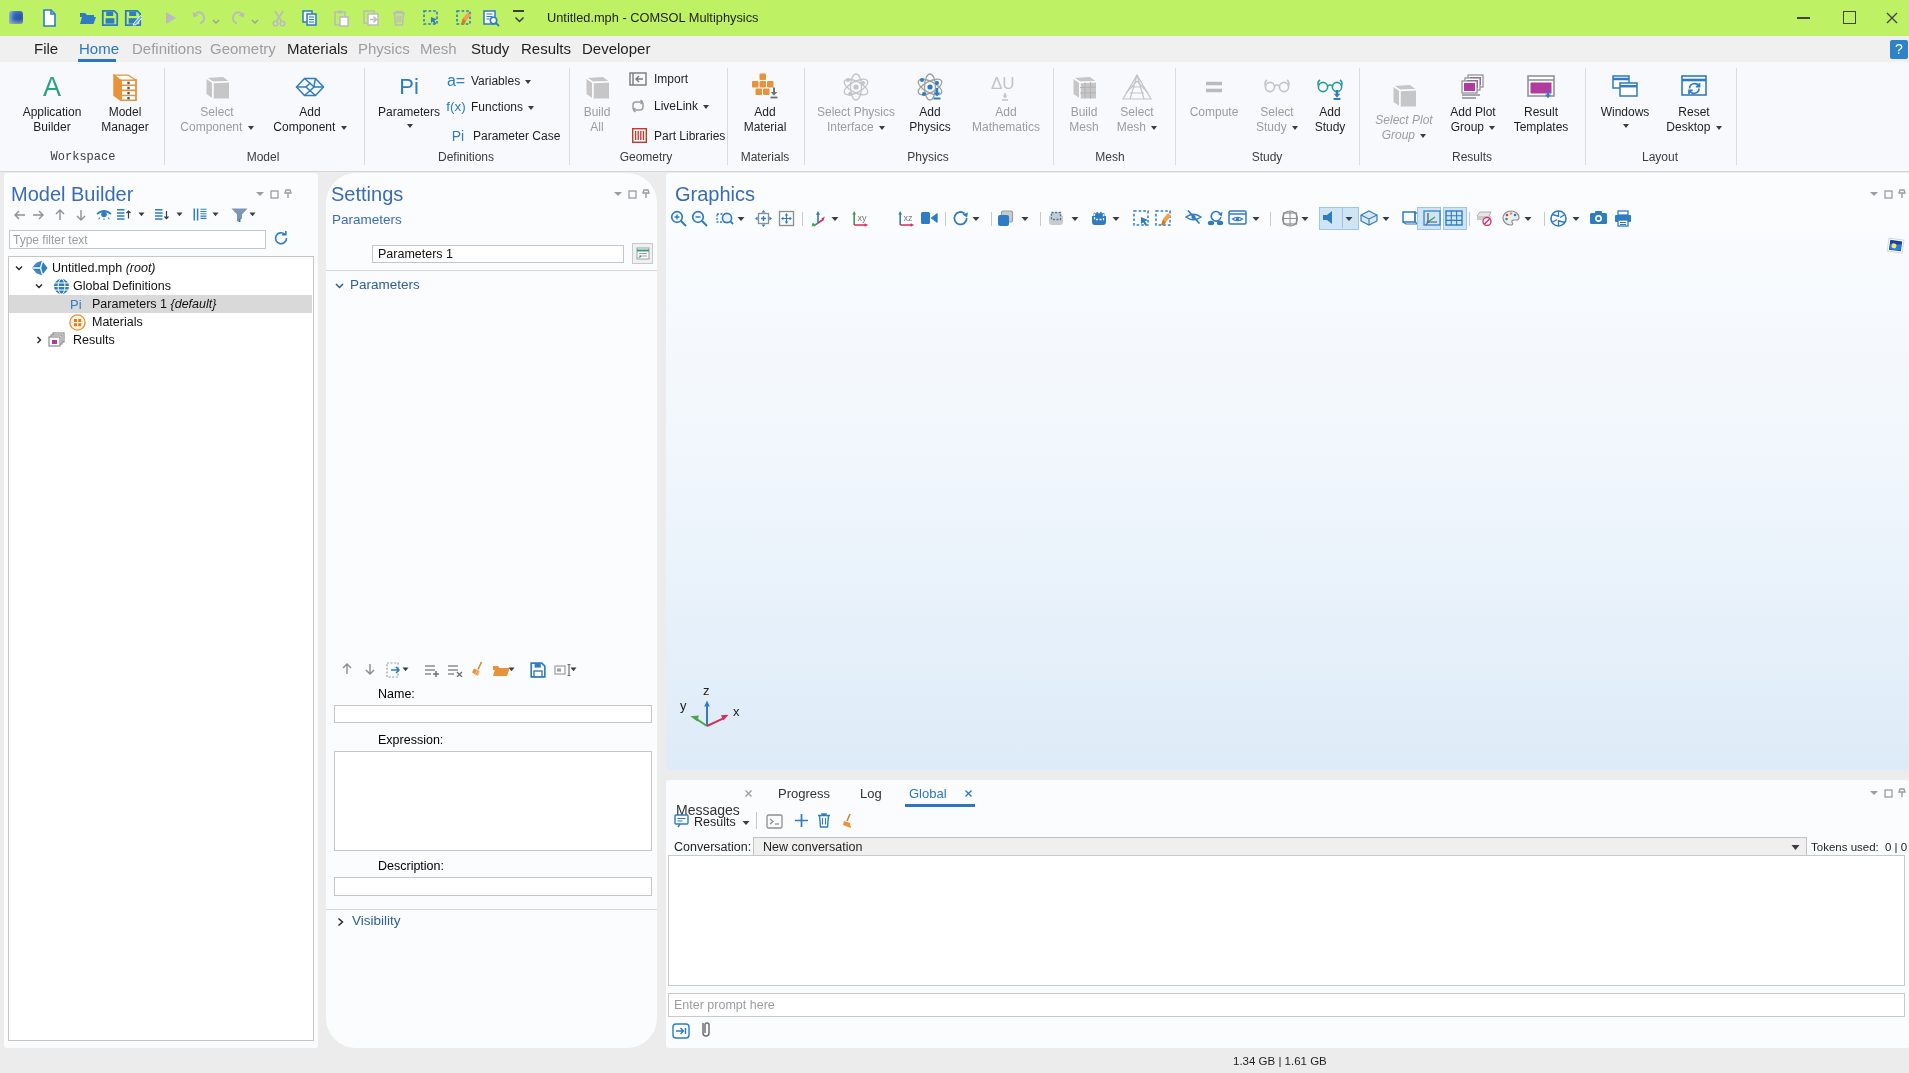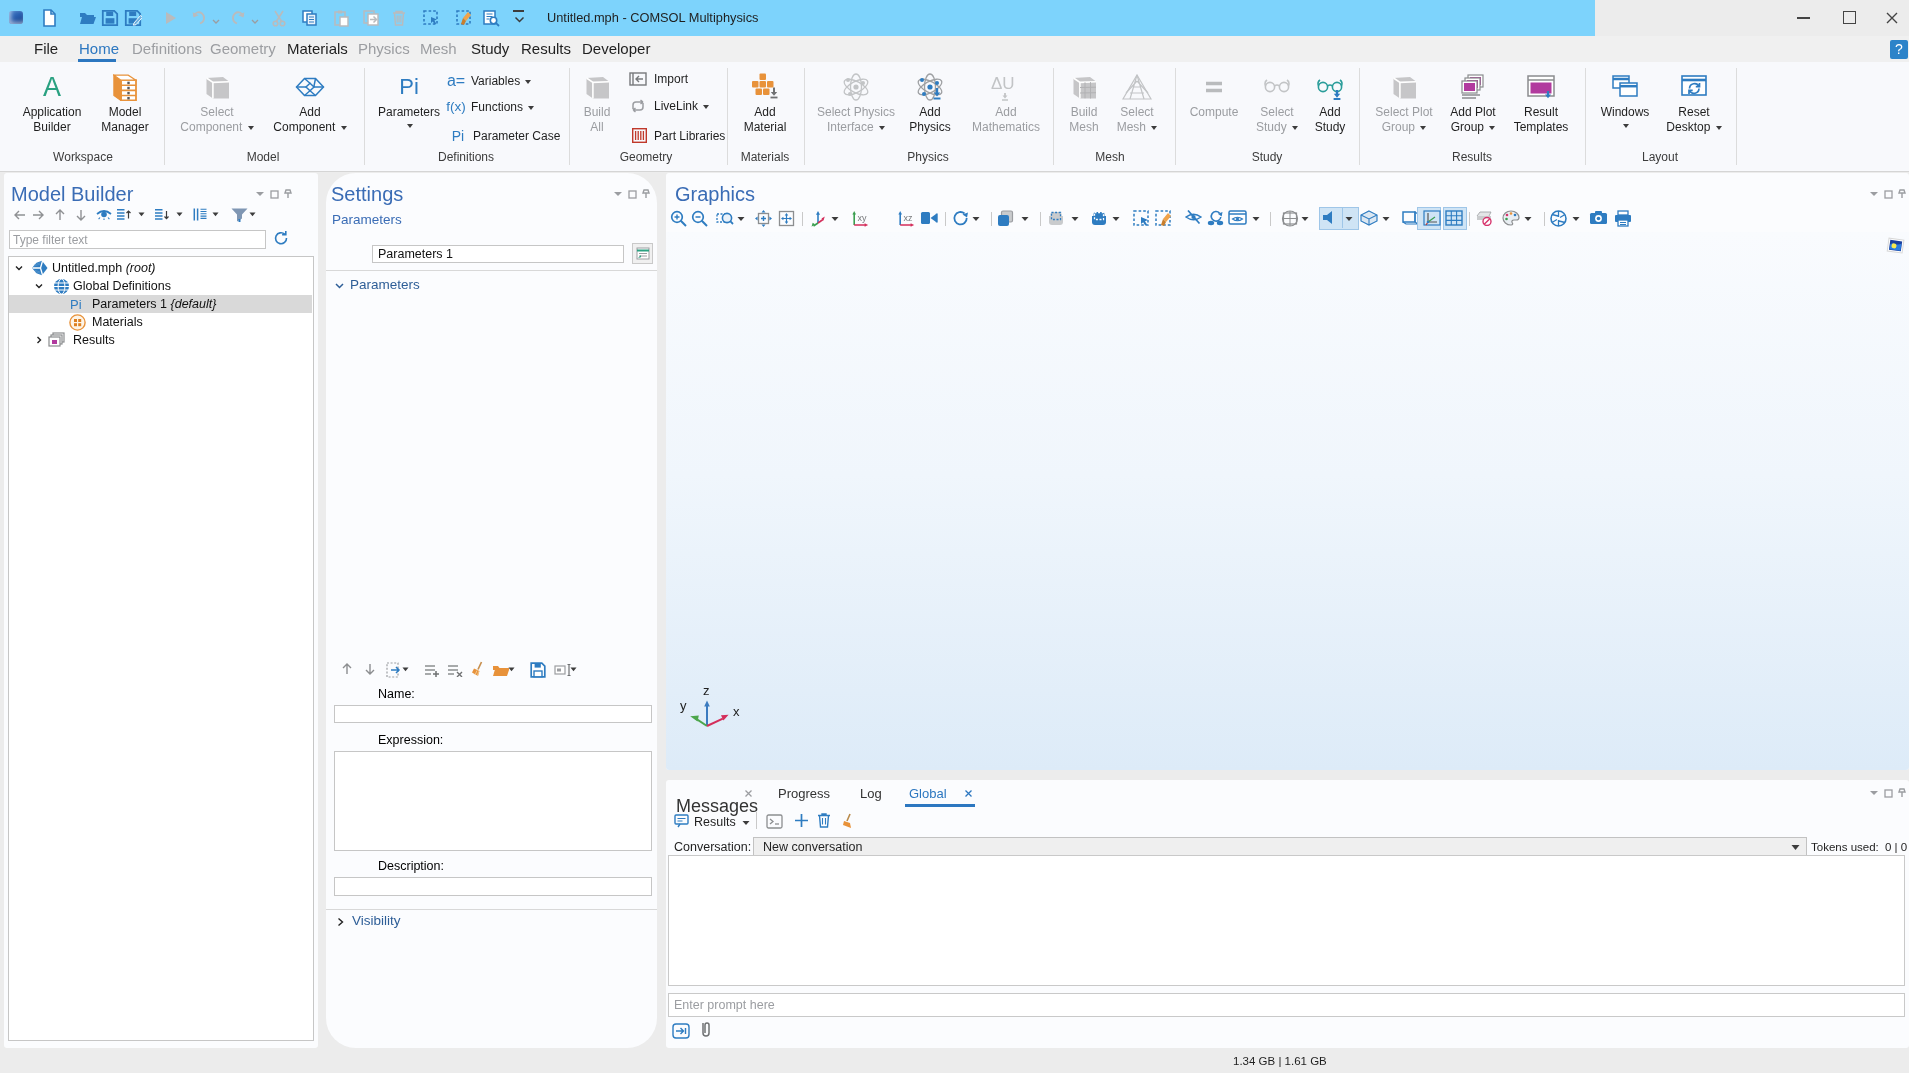--- a/index.html
+++ b/index.html
@@ -1,19 +1,19 @@
 <!DOCTYPE html>
 <html><head><meta charset="utf-8">
 <style>
 html,body{margin:0;padding:0;}
 body{width:1909px;height:1073px;overflow:hidden;font-family:"Liberation Sans",sans-serif;
  -webkit-font-smoothing:antialiased;background:#ececec;position:relative;}
 .abs{position:absolute;}
 svg{display:block;}
-.titlebar{position:absolute;left:0;top:0;width:1595px;height:36px;background:#7dd3fc;text-align:center;}
+.titlebar{position:absolute;left:0;top:0;width:1909px;height:36px;background:#bef264;text-align:center;}
 .menubar{position:absolute;left:0;top:36px;width:1909px;height:26px;background:#f0f0f0;}
 .menu-item{position:absolute;top:0;height:26px;line-height:25px;font-size:15px;color:#1f1f1f;}
 .ribbon{position:absolute;left:0;top:62px;width:1909px;height:109px;background:#f8f9fc;border-bottom:1px solid #d5d5d5;}
 .rsep{position:absolute;top:6px;height:97px;width:1px;background:#dcdcdc;}
 .rbtn{position:absolute;text-align:center;font-size:12px;line-height:15px;color:#1f1f1f;}
 .rbtn .ic{display:flex;align-items:center;justify-content:center;height:30px;margin-bottom:3px;}
 .rbtn.dis{color:#9b9da1;}
 .rsmall{position:absolute;display:flex;align-items:center;font-size:12px;color:#1f1f1f;white-space:nowrap;}
 .rsmall .ic{display:flex;align-items:center;justify-content:center;width:18px;margin-right:5px;}
 .rlabel{position:absolute;top:88px;font-size:12px;color:#3c3c3c;text-align:center;}
@@ -181,21 +181,21 @@
           <path d="M0.9 1.2h14.3L23 6.2H8z" fill="#fff" stroke="#e8923a" stroke-width="1.2"></path>
           <path d="M8 11.3h15M8 16.4h15M8 21.5h15" stroke="#e8923a" stroke-width="1.6"></path>
           <rect x="14.3" y="7.7" width="2.4" height="2.4" fill="#57575a"></rect>
           <rect x="14.3" y="12.8" width="2.4" height="2.4" fill="#57575a"></rect>
           <rect x="14.3" y="17.9" width="2.4" height="2.4" fill="#57575a"></rect>
           <rect x="14.3" y="23" width="2.4" height="2.4" fill="#57575a"></rect>
         </svg>
       </div>
       <div>Model<br>Manager</div>
     </div>
-    <div class="rlabel" style="left:23px;width:120px;">Workspace</div>
+    <div class="rlabel" style="left:23px;width:120px;font-family:Liberation Mono, monospace;">Workspace</div>
     <div class="rsep" style="left:164px;"></div>
     <div class="rbtn dis" style="left:172px;top:10px;width:90px;">
       <div class="ic">
         <svg width="23" height="23" viewBox="0 0 23 23" style="">
           <path d="M0.5 2L17 1l6 4.5V22.5H7L0.5 18z" fill="#c6c6c8"></path>
           <path d="M0.5 2L7 6.4 23 5.7" fill="none" stroke="#fff" stroke-width="1.6"></path>
           <path d="M6.9 6.2v16.3" stroke="#fff" stroke-width="1.6"></path>
         </svg>
       </div>
       <div>Select<br>Component <span class="chev"></span></div>
@@ -405,21 +405,21 @@
           </g>
           <path d="M21 16v5" stroke="#2e7cc1" stroke-width="2.4"></path>
           <path d="M17.8 19.8l3.2 4 3.2-4z" fill="#2e7cc1"></path>
           <path d="M17.6 25h6.8" stroke="#2e7cc1" stroke-width="2"></path>
         </svg>
       </div>
       <div>Add<br>Study</div>
     </div>
     <div class="rlabel" style="left:1207px;width:120px;">Study</div>
     <div class="rsep" style="left:1359px;"></div>
-    <div class="rbtn dis" style="left:1364px;top:10px;width:80px;">
+    <div class="rbtn dis" style="left:1364px;top:18px;width:80px;font-style:italic;">
       <div class="ic">
         <svg width="23" height="23" viewBox="0 0 23 23" style="">
           <path d="M0.5 2L17 1l6 4.5V22.5H7L0.5 18z" fill="#c6c6c8"></path>
           <path d="M0.5 2L7 6.4 23 5.7" fill="none" stroke="#fff" stroke-width="1.6"></path>
           <path d="M6.9 6.2v16.3" stroke="#fff" stroke-width="1.6"></path>
         </svg>
       </div>
       <div>Select Plot<br>Group <span class="chev"></span></div>
     </div>
     <div class="rbtn" style="left:1438px;top:10px;width:70px;">
@@ -1083,21 +1083,21 @@
         <path d="M17.5 41.5l-7.3-5.3 8.6-.6z" fill="#4ca64c"></path>
 <path d="M27 46l15.8-7.3" stroke="#d42e5b" stroke-width="2"></path>
         <path d="M41 35.2l7.6-.4-5.2 5.6z" fill="#d42e5b"></path>
 <text x="23" y="15" font-size="13" fill="#222">z</text>
 <text x="0" y="30" font-size="13" fill="#222">y</text>
 <text x="53" y="36" font-size="13" fill="#222">x</text>
       </svg>
     </div>
   </div>
 <div class="panel" style="left:666px;top:780px;width:1243px;height:268px;">
-    <div class="abs" style="left:10px;top:16px;font-size:18px;color:#333;">Messages</div>
+    <div class="abs" style="left:10px;top:22px;font-size:14px;color:#333;">Messages</div>
     <div class="abs" style="left:78px;top:9px;">
       <svg width="9" height="9" viewBox="0 0 9 9" style="">
         <path d="M1.5 1.5l6 6M7.5 1.5l-6 6" stroke="#9b9da1" stroke-width="1.3"></path>
       </svg>
     </div>
     <div class="abs" style="left:112px;top:6px;font-size:13px;color:#333;">Progress</div>
     <div class="abs" style="left:194px;top:6px;font-size:13px;color:#333;">Log</div>
     <div class="abs" style="left:243px;top:6px;font-size:13px;color:#2c77c0;">Global</div>
     <div class="abs" style="left:298px;top:9px;">
       <svg width="9" height="9" viewBox="0 0 9 9" style="">

